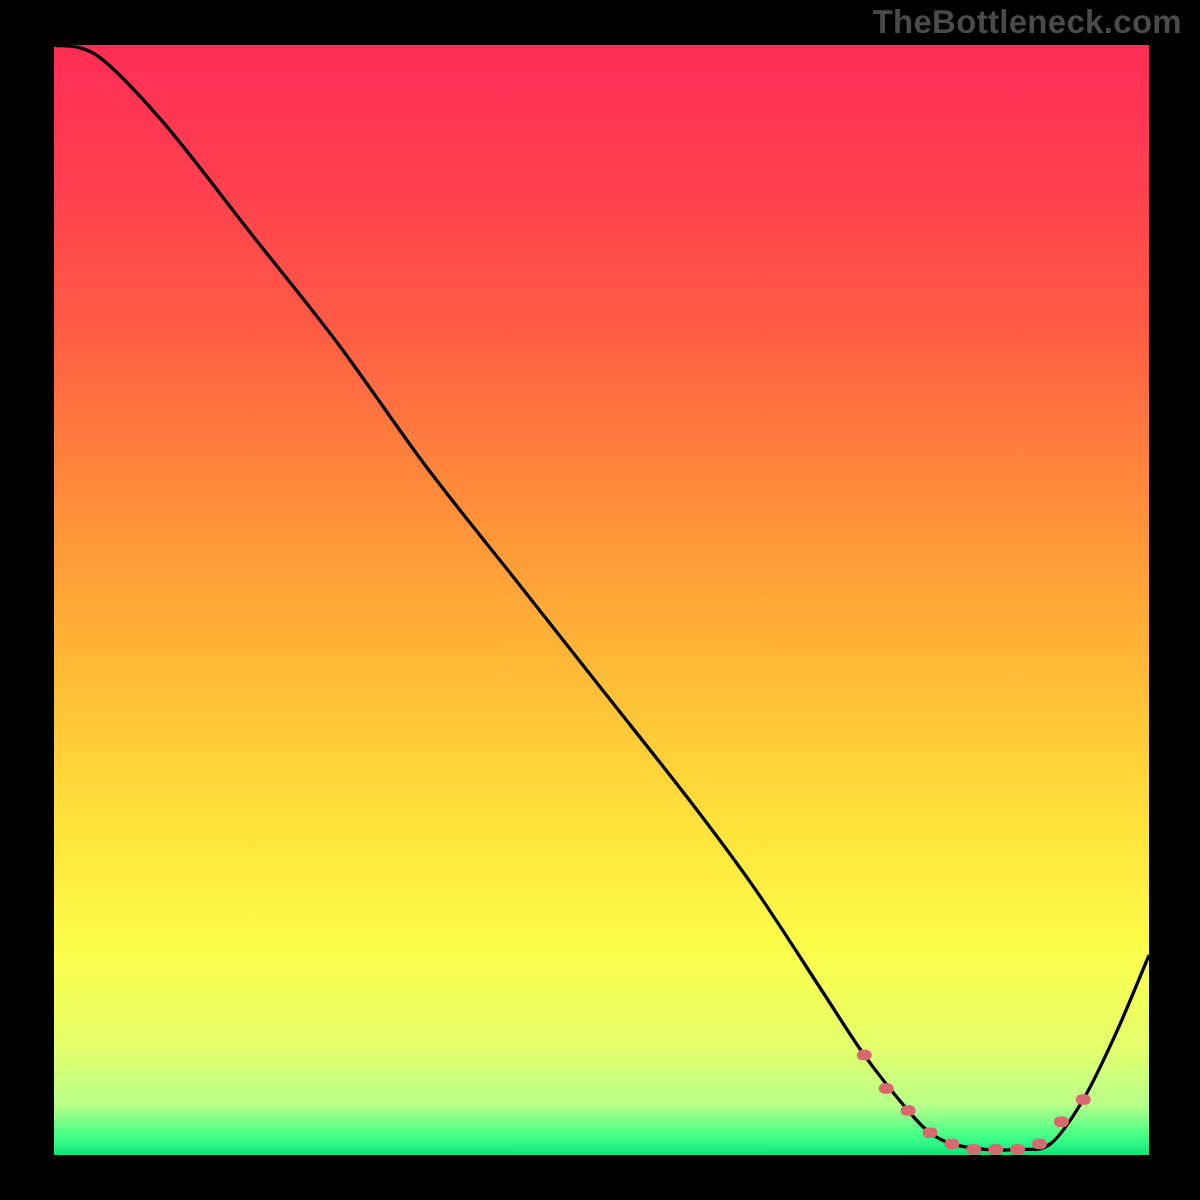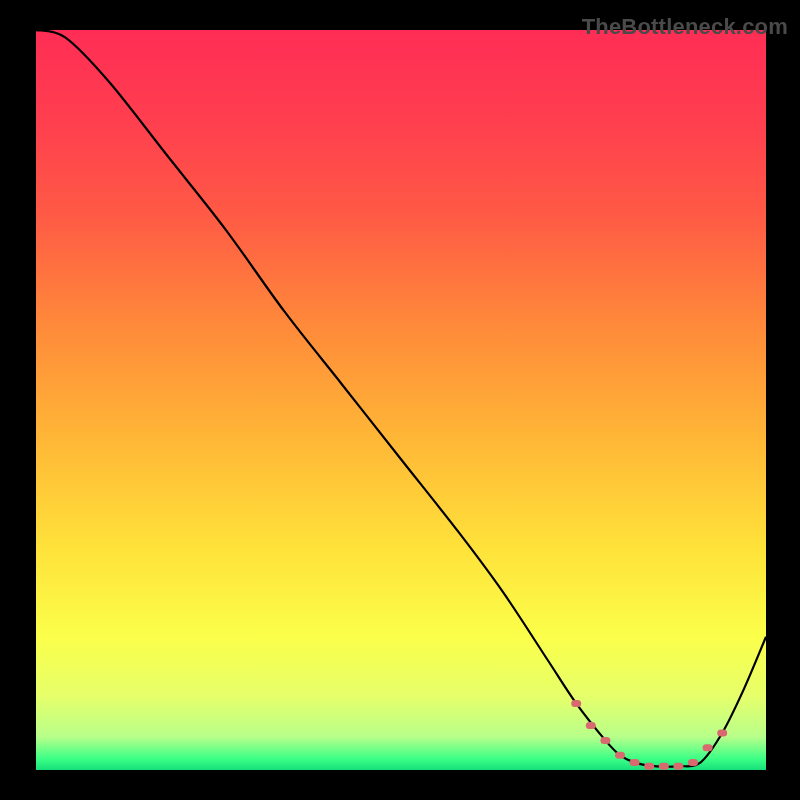--- a/index.html
+++ b/index.html
@@ -11,21 +11,21 @@
     overflow: hidden;
   }
   .outer {
     position: relative;
     width: 800px;
     height: 800px;
     background: #000000;
   }
   .watermark {
     position: absolute;
-    top: 14px;
+    top: 2px;
     right: 12px;
     color: #4a4a4a;
     font-family: Arial, Helvetica, sans-serif;
     font-size: 22px;
     font-weight: bold;
     letter-spacing: 0.2px;
     z-index: 10;
   }
   .plot {
     position: absolute;

